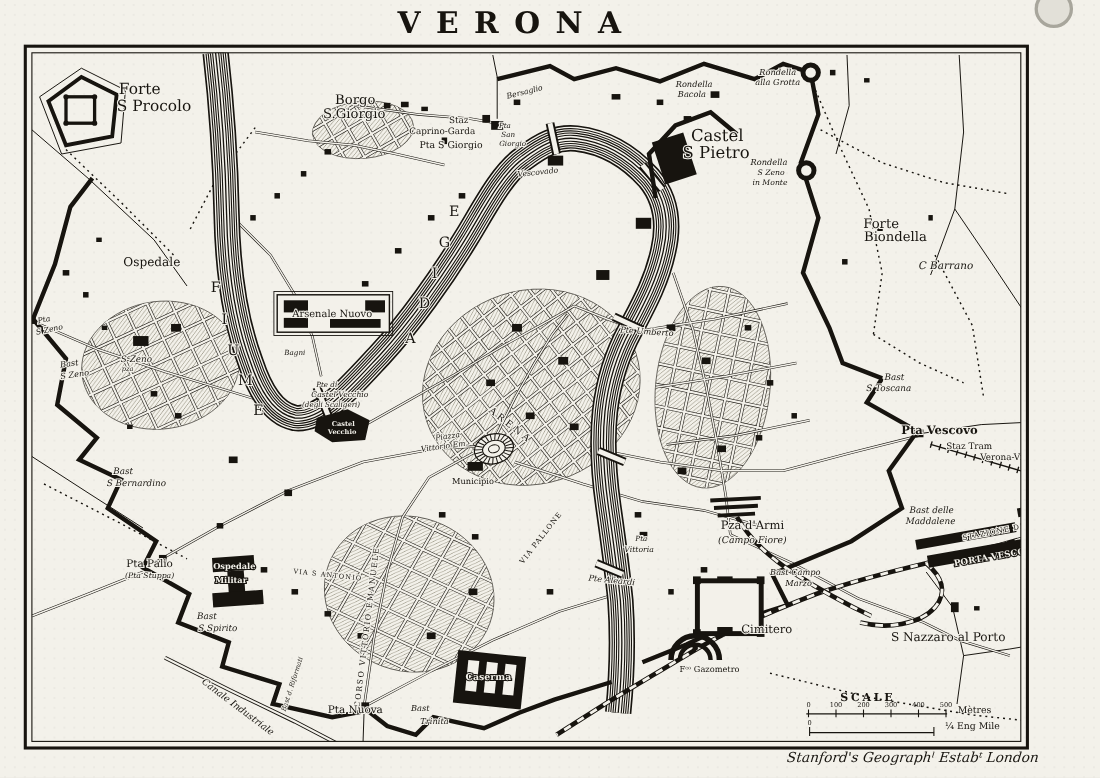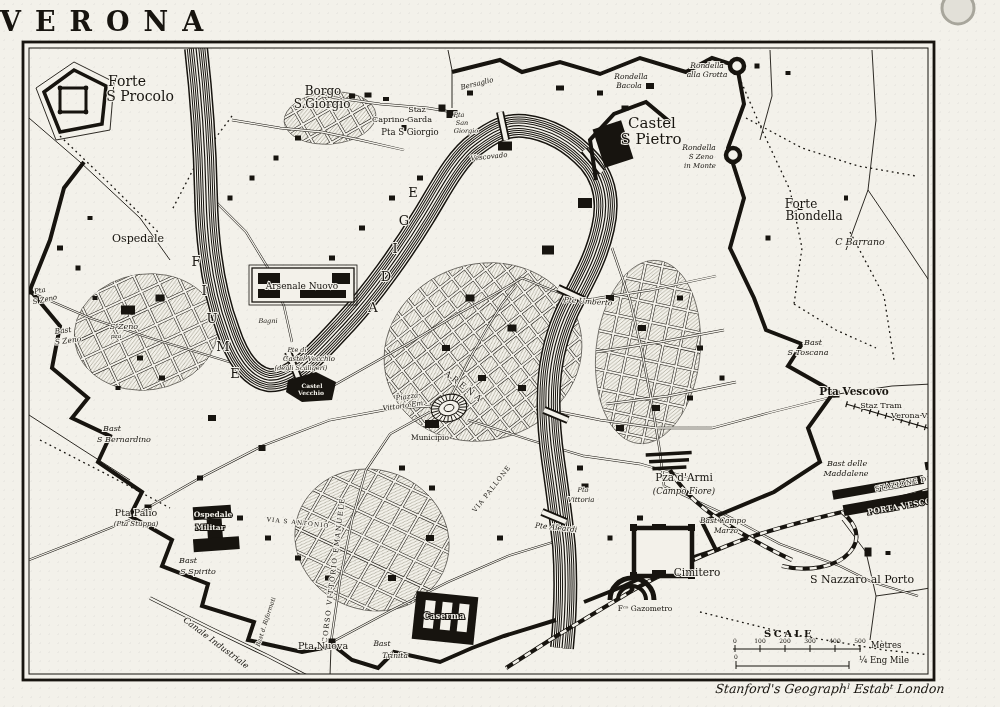--- a/index.html
+++ b/index.html
@@ -1,21 +1,21 @@
 <!DOCTYPE html>
 <html><head>
 <meta charset="utf-8">
 <style>
   html,body{margin:0;padding:0;background:#e9e7e0;}
   .page{position:relative;width:1000px;height:707px;overflow:hidden;
         background:#f3f1ea;
         background-image:radial-gradient(rgba(0,0,0,.03) 1px, transparent 1px);
         background-size:9px 9px;
         font-family:"DejaVu Serif", serif;}
-  .map-title{position:absolute;top:6px;left:0;width:940px;text-align:left;
+  .map-title{position:absolute;top:6px;left:0;width:940px;text-align:center;
         font-family:"DejaVu Serif", serif;font-weight:bold;font-size:27px;
         letter-spacing:14px;color:#17140f;}
   .credit{position:absolute;left:700px;top:681px;width:260px;text-align:center;
         font-family:"DejaVu Serif", serif;font-style:italic;font-size:12.5px;
         color:#17140f;transform:skewX(-6deg);}
   svg{position:absolute;left:0;top:0;}
 </style>
 </head>
 <body>
 

